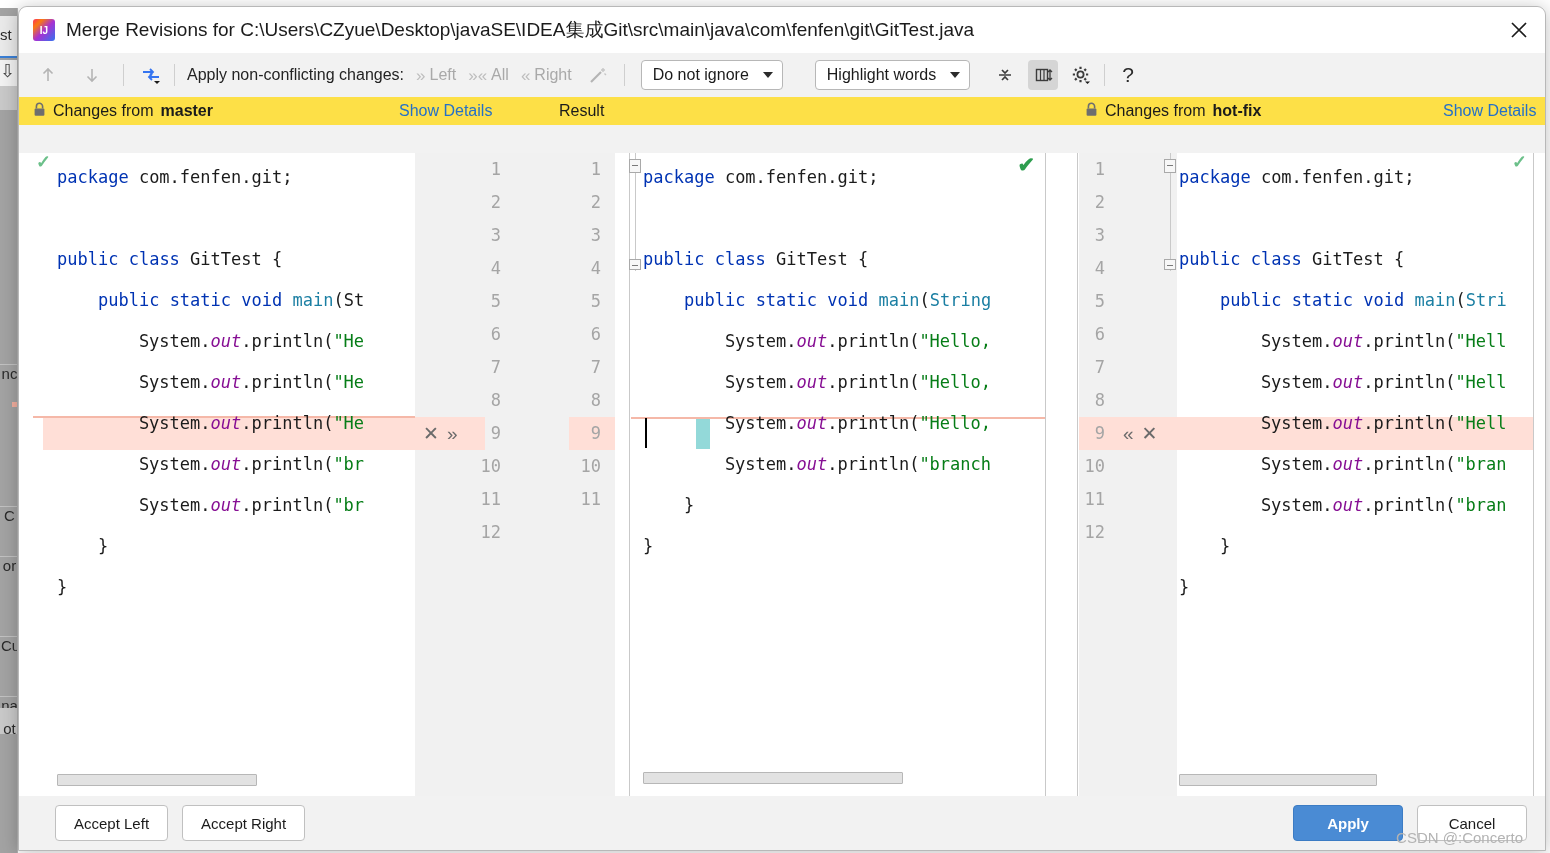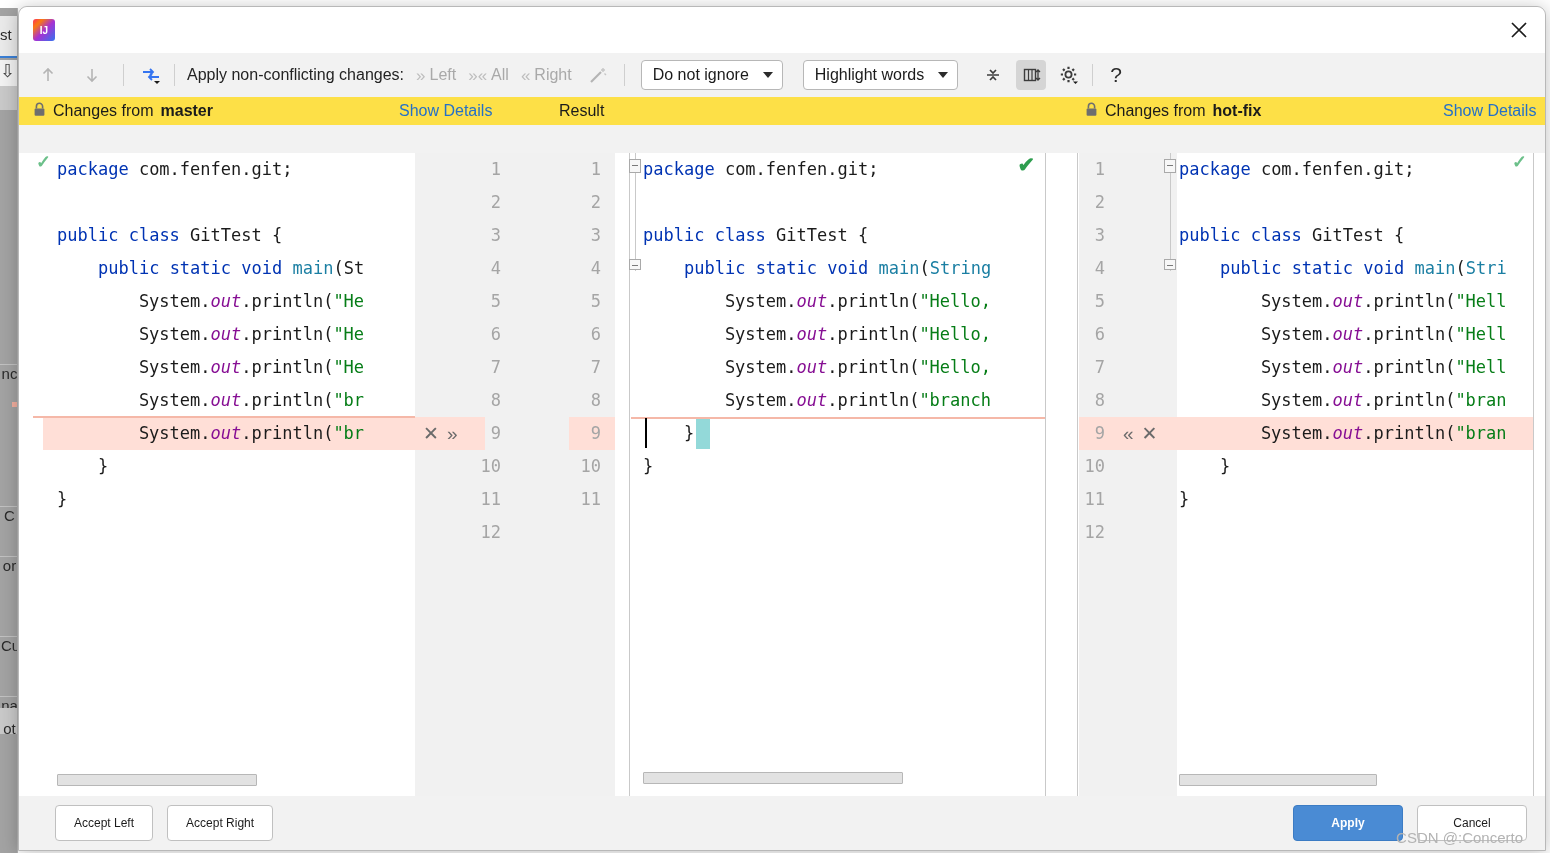--- a/index.html
+++ b/index.html
@@ -185,21 +185,21 @@
     font-family: "DejaVu Sans Mono", monospace;
     font-size: 17px;
     line-height: 33px;
     white-space: pre;
     color: #1b1b1b;
   }
   .code .kw   { color: #0033b3; }
   .code .fld  { color: #871094; font-style: italic; }
   .code .str  { color: #067d17; }
   .code .typ  { color: #1b7fa3; }
-  .ln-row { height: 33px; }
+  .ln-row { height: 33px; margin-top: 8px; }
 
   
   .lnums {
     position: absolute; top: 0; width: 100%;
     font-family: "DejaVu Sans Mono", monospace;
     font-size: 17px; line-height: 33px;
     color: #a5a5a5; text-align: right;
   }
   .lnums div { height: 33px; padding-right: 14px; }
 
@@ -246,21 +246,21 @@
 
   
   #bottombar {
     position: absolute; left: 0; right: 0; bottom: 0; height: 54px;
     background: #f2f2f2;
     display: flex; align-items: center;
   }
   .btn {
     height: 36px; min-width: 96px; padding: 0 18px;
     background: #ffffff; border: 1px solid #c0c0c0; border-radius: 4px;
-    font-size: 12px; color: #1b1b1b; cursor: pointer;
+    font-size: 15px; color: #1b1b1b; cursor: pointer;
     display:flex; align-items:center; justify-content:center;
     font-family: "Liberation Sans", sans-serif;
   }
   .btn.primary {
     background: #4a8bd4; border-color: #3c7cc4; color: #ffffff; font-weight: bold;
   }
   #bb-left { position:absolute; left: 36px; display:flex; gap: 14px; }
   #bb-right { position:absolute; right: 18px; display:flex; gap: 14px; }
   #watermark {
     position: absolute; right: 22px; bottom: 4px;
@@ -286,20 +286,21 @@
     <div class="bg-strip" style="top:688px;height:26px;">na</div>
     <div id="bg-bottom-sel"></div>
     <div class="bg-strip" style="top:712px;height:26px;border-top:none;">ot</div>
   </div>
 </div>
 
 <div id="dialog">
 
   <div id="titlebar">
     <div id="app-icon"></div>
+    <div id="title-text">Merge Revisions for C:\Users\CZyue\Desktop\javaSE\IDEA集成Git\src\main\java\com\fenfen\git\GitTest.java</div>
     <div id="close-btn">
       <svg width="18" height="18" viewBox="0 0 18 18">
           <path d="M2 2 L16 16 M16 2 L2 16" stroke="#1b1b1b" stroke-width="1.7" fill="none"></path>
         </svg>
     </div>
   </div>
 
   <div id="toolbar">
     <div class="tb-icon">
       <svg width="18" height="18" viewBox="0 0 18 18">
@@ -340,21 +341,21 @@
         <path d="M16 3 L16 7 M14 5 L18 5 M17.5 8.5 L19 10" stroke="#c6c6c6" stroke-width="1.4" fill="none"></path>
       </svg>
     </div>
 
     <div class="tb-sep" style="margin-left:12px;"></div>
 
     <div class="combo" style="margin-left:8px;">
       <span>Do not ignore</span>
       <span class="caret"></span>
     </div>
-    <div class="combo" style="margin-left:20px;">
+    <div class="combo" style="margin-left:32px;">
       <span>Highlight words</span>
       <span class="caret"></span>
     </div>
 
     <div class="tb-icon" style="margin-left:20px;">
       <svg width="20" height="20" viewBox="0 0 20 20">
         <path d="M4 10 L16 10" stroke="#3c3c3c" stroke-width="1.7"></path>
         <path d="M7 5 L10 8 L13 5" stroke="#3c3c3c" stroke-width="1.7" fill="none"></path>
         <path d="M7 15 L10 12 L13 15" stroke="#3c3c3c" stroke-width="1.7" fill="none"></path>
       </svg>

